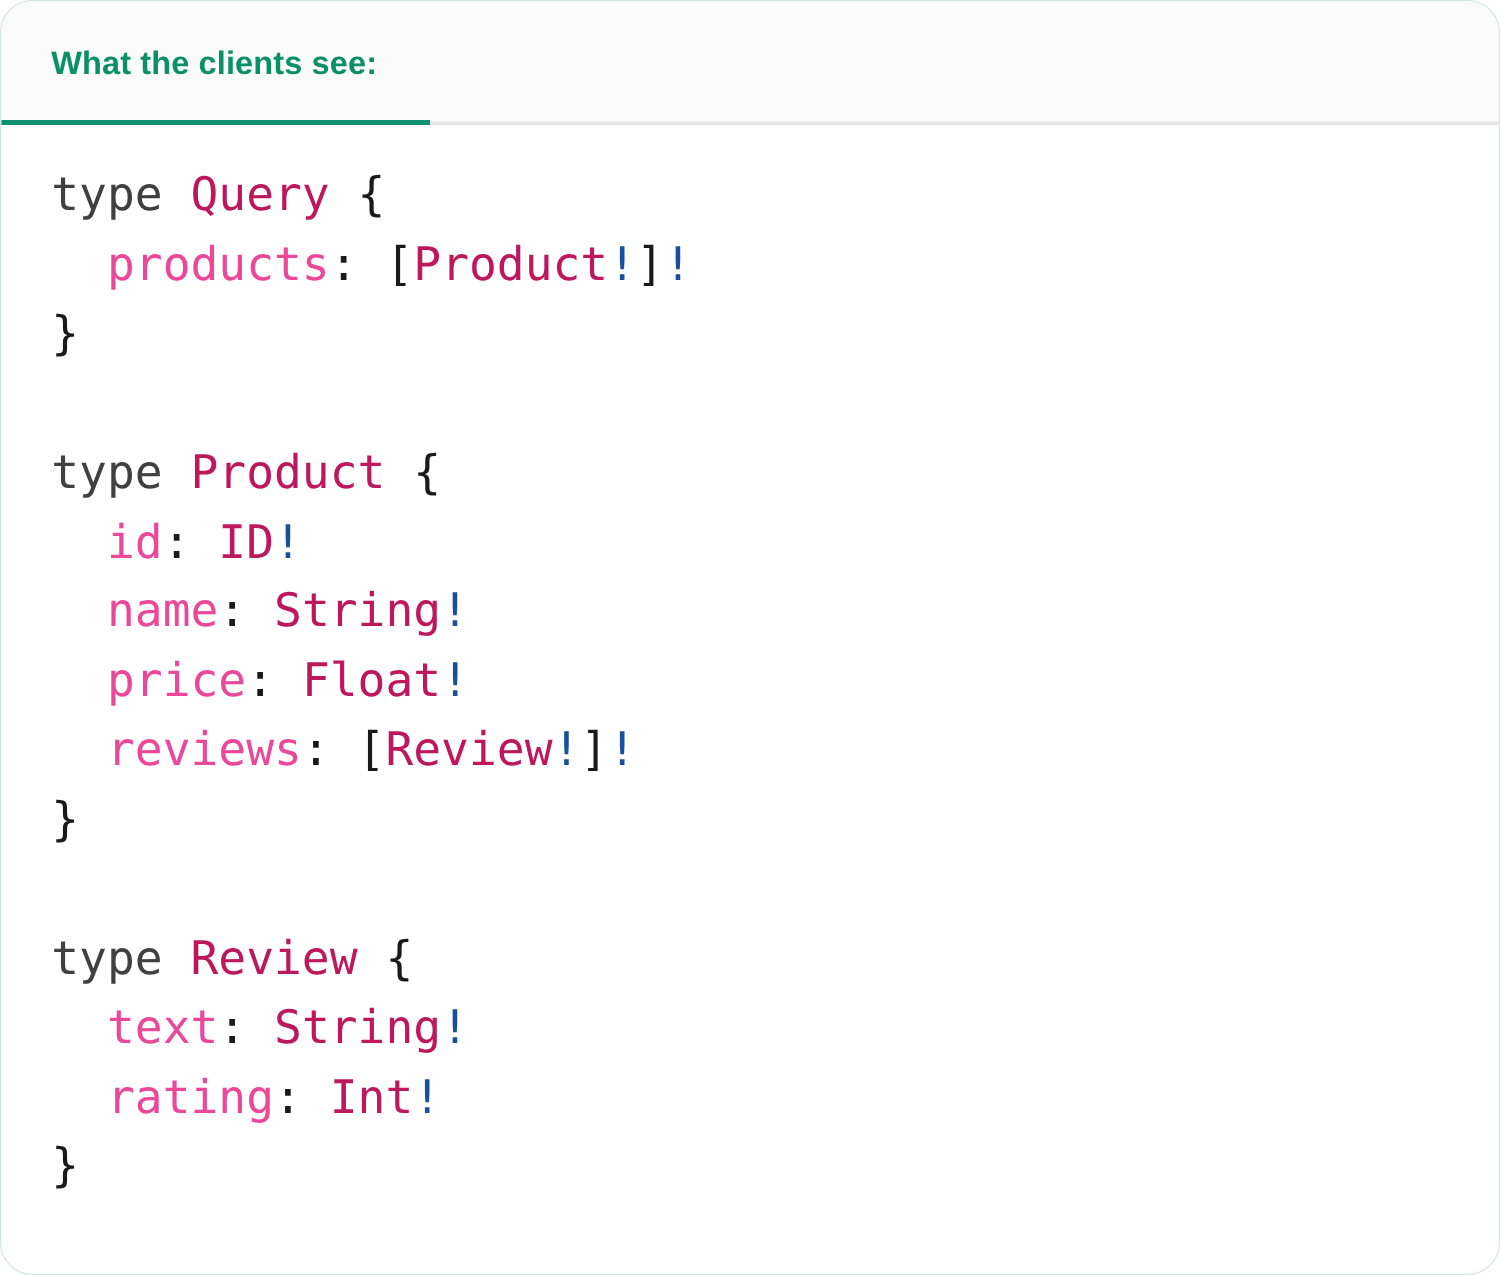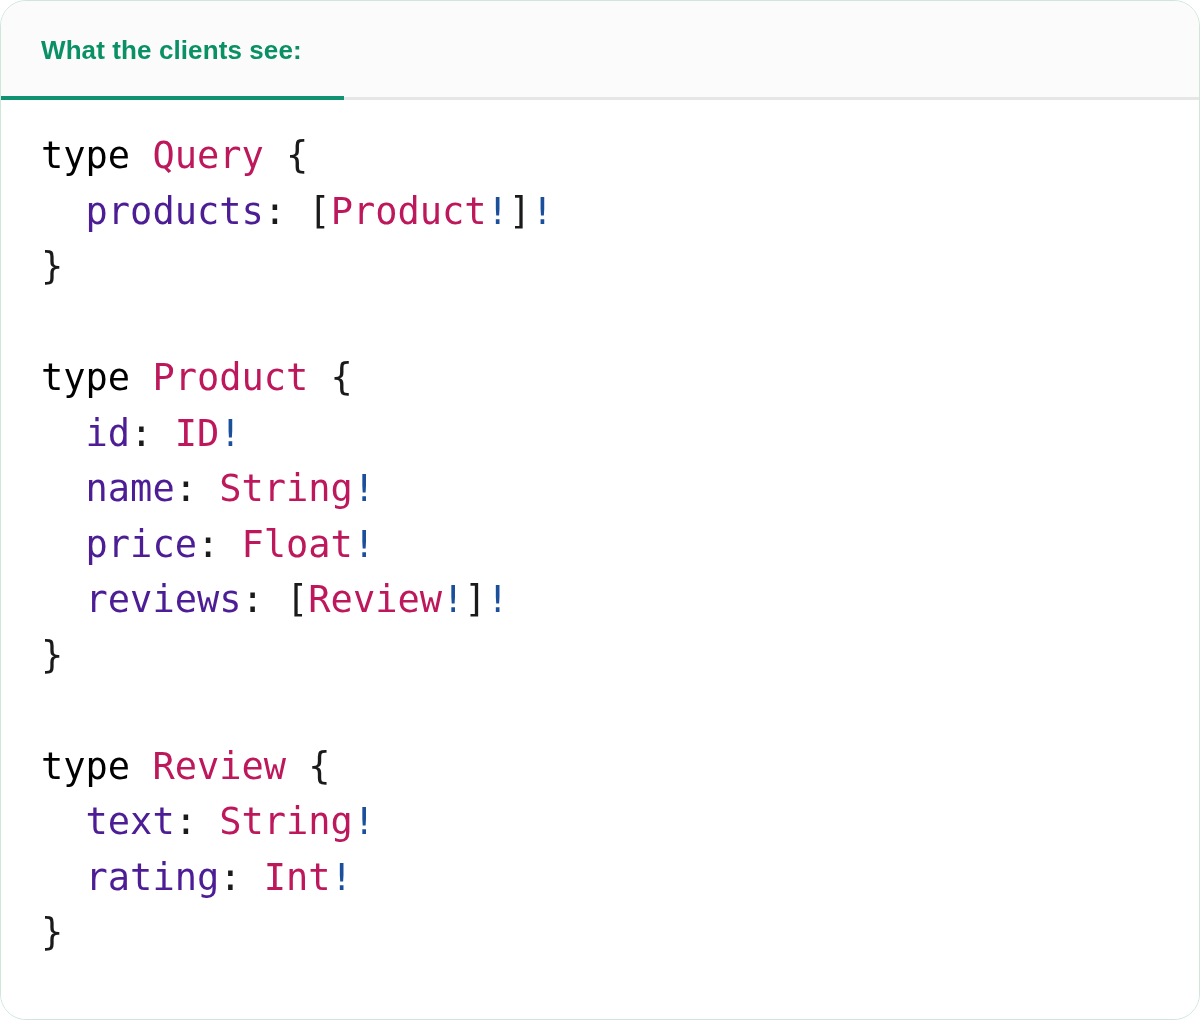--- a/index.html
+++ b/index.html
@@ -96,23 +96,23 @@
     color: #1a1a1a;
     tab-size: 2;
   }
   .code-line {
     display: block;
     height: 55.5px;
     white-space: pre;
   }
 
   
-  .tok-keyword { color: #000000; margin-top: 48px; }
+  .tok-keyword { color: #404040; margin-top: 48px; }
   .tok-type    { color: #be185d; }
-  .tok-field   { color: #4c1d95; }
+  .tok-field   { color: #ec4899; }
   .tok-punct   { color: #1a1a1a; }
   .tok-bang    { color: #1a4f9c; }
   .tok-plain   { color: #1a1a1a; }
 </style>
 </head>
 <body>
 
 <div class="card">
 
   <div class="tabstrip">

